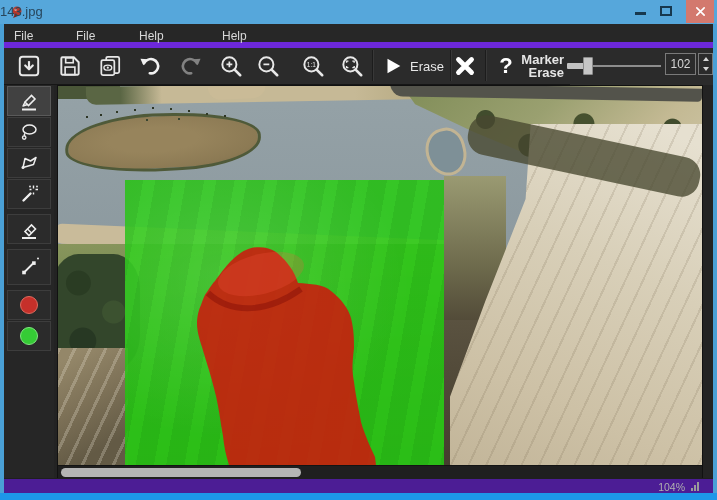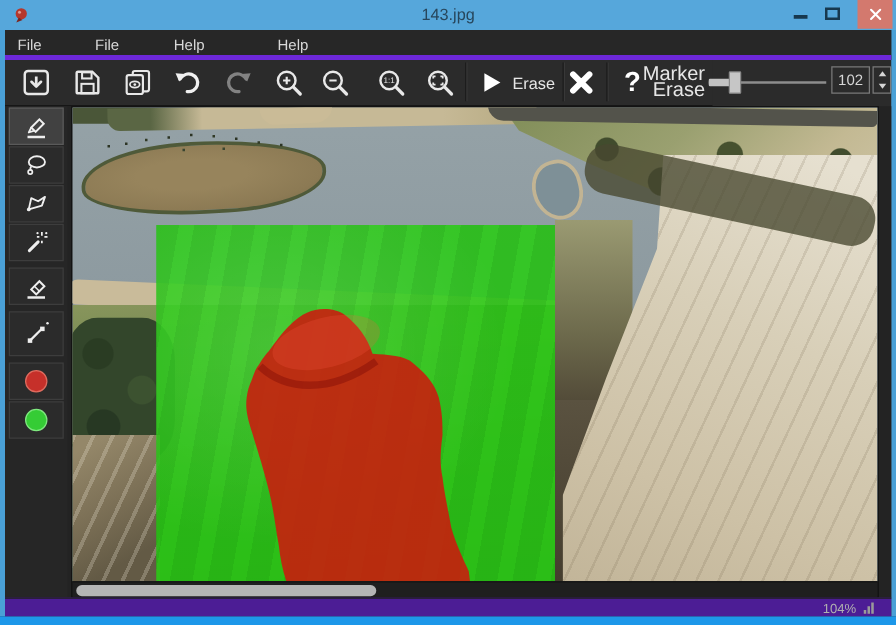--- a/index.html
+++ b/index.html
@@ -2,42 +2,42 @@
 <html><head>
 <meta charset="utf-8">
 <style>
   html,body{margin:0;padding:0;background:#555;}
   *{box-sizing:border-box;font-family:"Liberation Sans",sans-serif;}
   .window{position:relative;width:717px;height:500px;background:#2b2b2b;overflow:hidden;}
 
   
   .titlebar{position:absolute;left:0;top:0;width:717px;height:24px;background:#56a7db;}
   .app-icon{position:absolute;left:9px;top:4px;width:16px;height:16px;}
-  .title{position:absolute;left:0;right:0;top:4px;text-align:center;font-size:13px;color:#27465c;}
+  .title{position:absolute;left:0;right:0;top:4px;text-align:left;font-size:13px;color:#27465c;}
   .btn-min{position:absolute;left:632px;top:3px;width:18px;height:16px;cursor:pointer;}
   .btn-min i{position:absolute;left:3px;top:9px;width:11px;height:3px;background:#17384e;}
   .btn-max{position:absolute;left:657px;top:3px;width:18px;height:16px;cursor:pointer;}
   .btn-max i{position:absolute;left:3px;top:3px;width:12px;height:10px;border:2px solid #17384e;}
   .btn-close{position:absolute;left:686px;top:0;width:28px;height:23px;background:#d3796e;display:flex;align-items:center;justify-content:center;cursor:pointer;}
 
   .border-left{position:absolute;left:0;top:24px;width:4px;height:469px;background:#4aa0d6;}
   .border-right{position:absolute;left:713px;top:24px;width:4px;height:469px;background:#4aa0d6;}
   .border-bottom{position:absolute;left:0;top:493px;width:717px;height:7px;background:#1d97e9;}
 
   
-  .menubar{position:absolute;left:4px;top:24px;width:709px;height:24px;background:#272727;border-bottom:4px solid #6d28d9;}
+  .menubar{position:absolute;left:4px;top:24px;width:709px;height:24px;background:#272727;border-bottom:6px solid #6d28d9;}
   .menu-item{position:absolute;top:5px;font-size:12px;color:#d8d8d8;cursor:default;}
 
   
   .toolbar{position:absolute;left:4px;top:48px;width:566px;height:37px;background:#2b2b2b;border-bottom:1px solid #161616;}
   .tbtn{position:absolute;top:1px;width:34px;height:34px;display:flex;align-items:center;justify-content:center;cursor:pointer;}
   .tsep{position:absolute;top:2px;width:1px;height:31px;background:#1c1c1c;box-shadow:1px 0 0 #383838;}
   .erase-btn{position:absolute;left:372px;top:1px;width:72px;height:34px;display:flex;align-items:center;gap:6px;padding-left:6px;cursor:pointer;}
   .erase-label{font-size:13px;color:#e6e6e6;}
-  .msize-label{position:absolute;left:500px;top:5px;width:60px;text-align:right;font-size:16px;font-weight:normal;color:#e6e6e6;line-height:13px;cursor:default;}
+  .msize-label{position:absolute;left:500px;top:5px;width:60px;text-align:right;font-size:13px;font-weight:bold;color:#e6e6e6;line-height:13px;cursor:default;}
   .slider{position:absolute;left:563px;top:6px;width:94px;height:24px;cursor:pointer;}
   .slider .track{position:absolute;left:0;top:11px;width:94px;height:2px;background:#8d8d8d;}
   .slider .fill{position:absolute;left:0;top:9px;width:18px;height:6px;background:#c2c2c2;border-radius:1px;}
   .slider .thumb{position:absolute;left:16px;top:3px;width:10px;height:18px;background:#c6c6c6;border:1px solid #8a8a8a;border-radius:1px;cursor:grab;}
   .num{position:absolute;left:661px;top:5px;width:31px;height:22px;background:#2b2b2b;border:1px solid #7a7a7a;color:#d6d6d6;font-size:12px;text-align:center;padding:0;}
   .spinner{position:absolute;left:694px;top:5px;width:15px;height:22px;border:1px solid #7a7a7a;display:flex;flex-direction:column;}
   .spin{flex:1;display:flex;align-items:center;justify-content:center;cursor:pointer;}
   .arrow-up{width:0;height:0;border-left:3px solid transparent;border-right:3px solid transparent;border-bottom:4px solid #d6d6d6;}
   .arrow-dn{width:0;height:0;border-left:3px solid transparent;border-right:3px solid transparent;border-top:4px solid #d6d6d6;}
 

